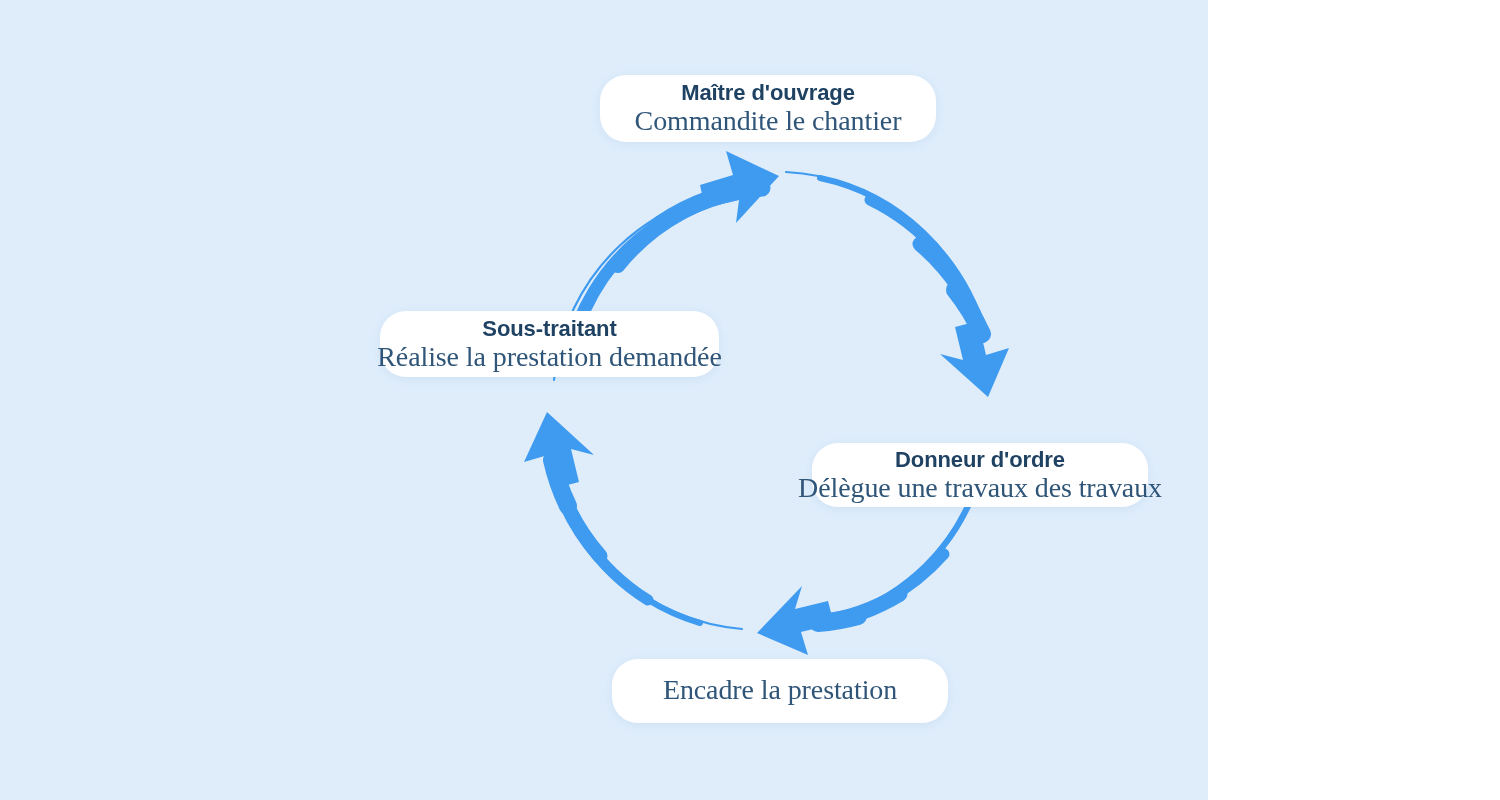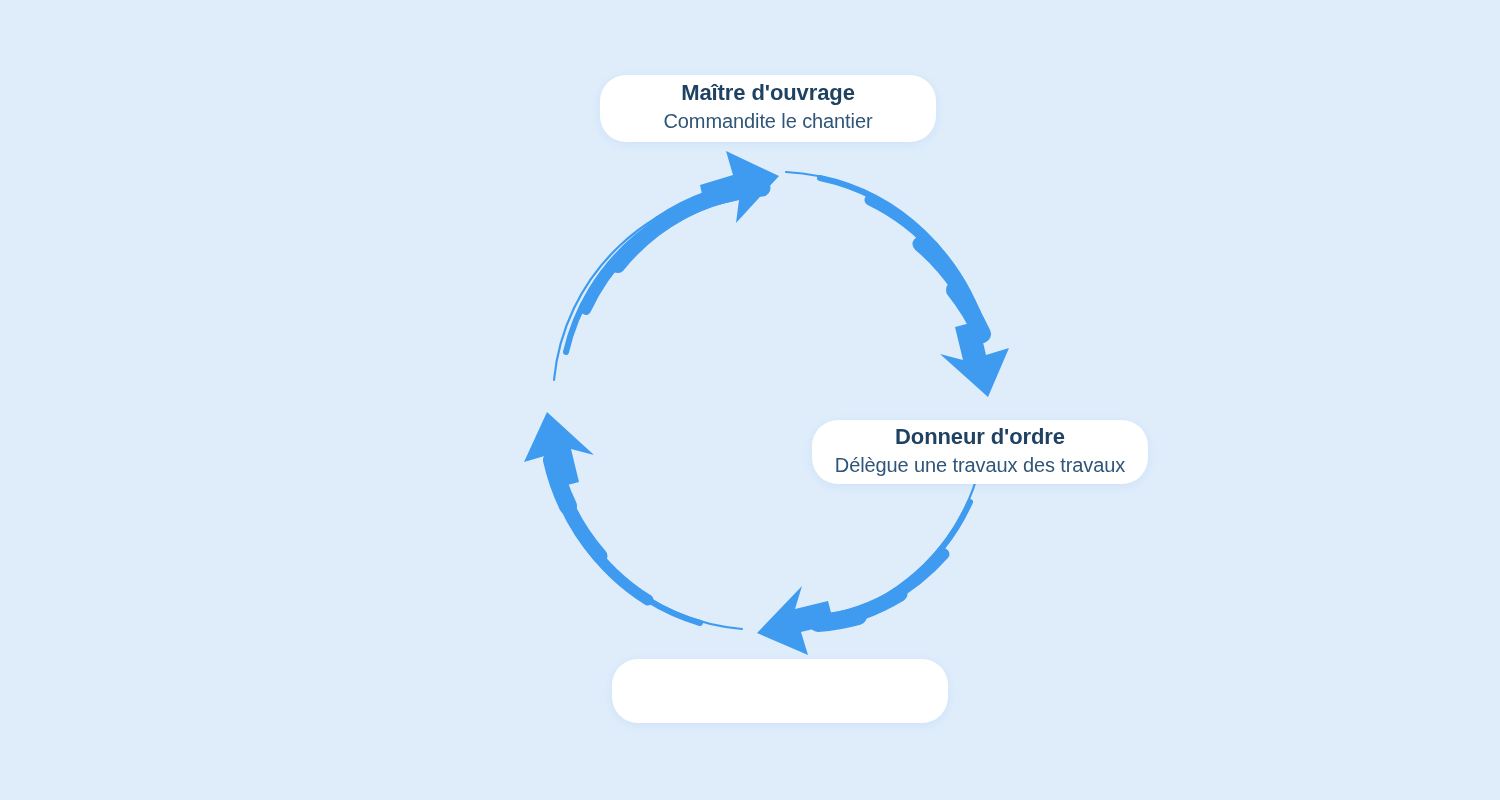--- a/index.html
+++ b/index.html
@@ -8,21 +8,21 @@
     padding: 0;
   }
   body {
     width: 1500px;
     height: 800px;
     overflow: hidden;
     font-family: "Liberation Sans", sans-serif;
   }
   #stage {
     position: relative;
-    width: 1500px;
+    width: 1208px;
     height: 800px;
     background: #dfedfb;
     overflow: hidden;
   }
 
   
   #cycle-svg {
     position: absolute;
     left: 0;
     top: 0;
@@ -47,38 +47,38 @@
   .node-title {
     font-family: "Liberation Sans", sans-serif;
     font-weight: bold;
     font-size: 22px;
     line-height: 28px;
     color: #1f4263;
     white-space: nowrap;
     letter-spacing: -0.1px;
   }
   .node-sub {
-    font-family: Liberation Sans, sans-serif;
+    font-family: Liberation Serif, serif;
     font-weight: 400;
-    font-size: 20px;
+    font-size: 28px;
     line-height: 28px;
     color: #2f5578;
     white-space: nowrap;
     letter-spacing: -0.1px;
   }
 
   #node-maitre-douvrage {
     left: 600px;
     top: 75px;
     width: 336px;
     height: 67px;
   }
   #node-donneur-dordre {
     left: 812px;
-    top: 420px;
+    top: 443px;
     width: 336px;
     height: 64px;
   }
   #node-contrat {
     left: 612px;
     top: 659px;
     width: 336px;
     height: 64px;
   }
   #node-sous-traitant {
@@ -168,17 +168,22 @@
     <div class="node-title">Maître d'ouvrage</div>
     <div class="node-sub">Commandite le chantier</div>
   </div>
 
   <div class="node-card" id="node-donneur-dordre">
     <div class="node-title">Donneur d'ordre</div>
     <div class="node-sub">Délègue une travaux des travaux</div>
   </div>
 
   <div class="node-card" id="node-contrat">
+    <div class="node-sub">Encadre la prestation</div>
   </div>
 
+  <div class="node-card" id="node-sous-traitant">
+    <div class="node-title">Sous-traitant</div>
+    <div class="node-sub">Réalise la prestation demandée</div>
+  </div>
 
 
 </div>
 
 </body></html>

